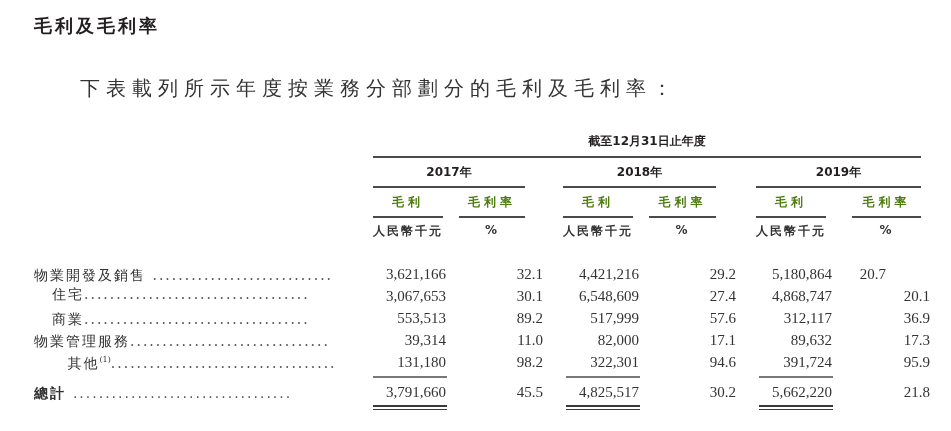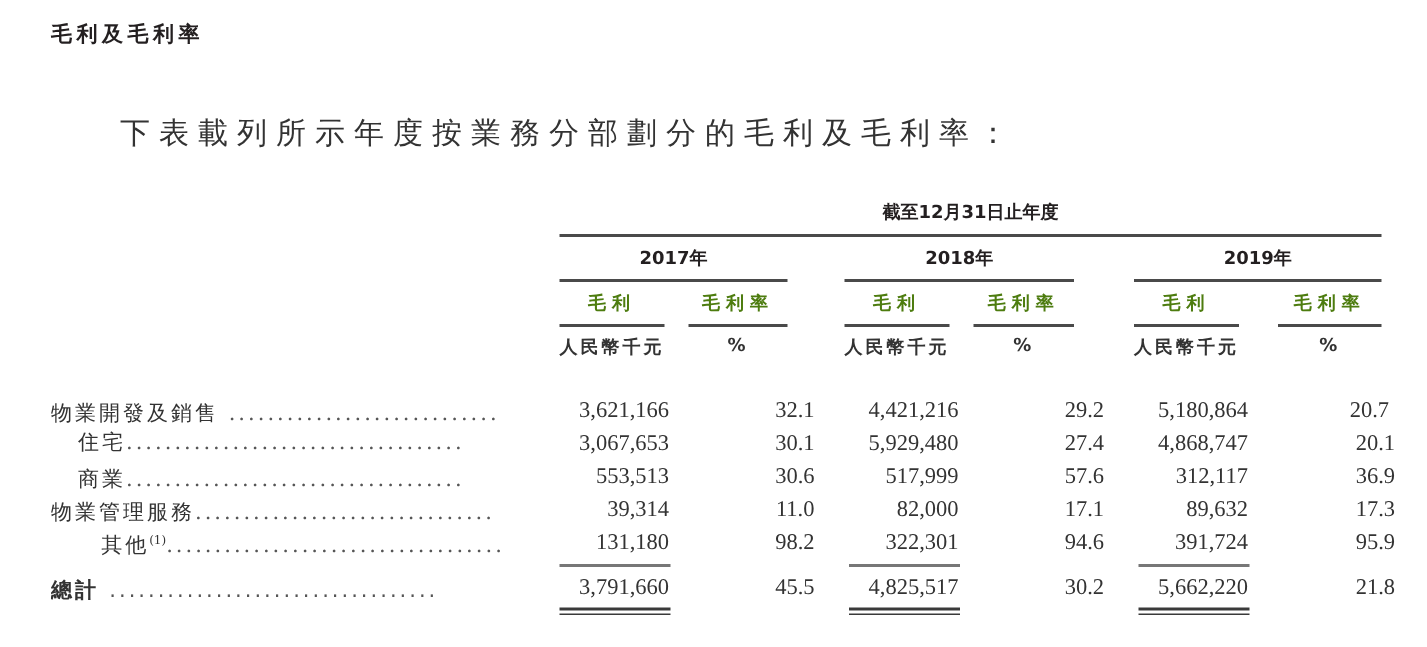--- a/index.html
+++ b/index.html
@@ -3,21 +3,21 @@
   <meta charset="utf-8">
   <style>
     html, body { margin: 0; padding: 0; background: #ffffff; }
     body {
       width: 951px; height: 431px; position: relative; overflow: hidden;
       font-family: "DejaVu Serif", "Liberation Serif", serif;
       color: #231f20;
     }
     .abs { position: absolute; }
     .heading {
-      left: 34px; top: 14px; font-size: 14px; font-weight: bold; letter-spacing: 3px;
+      left: 34px; top: 14px; font-size: 18px; font-weight: bold; letter-spacing: 3px;
       font-family: "DejaVu Sans", sans-serif;
     }
     .intro {
       left: 80px; top: 75px; font-size: 20px; letter-spacing: 6px; color: #333;
     }
     .period {
       left: 373px; width: 548px; top: 133px; text-align: center;
       font-size: 12px; font-weight: bold;
       font-family: "DejaVu Sans", sans-serif;
     }
@@ -88,37 +88,37 @@
   <div class="abs unit" style="left:753px; width:76px;">人民幣千元</div>
   <div class="abs unit" style="left:852px; width:69px;">%</div>
 
   <div>
     <div class="abs rowlabel" style="top:267px;"><span>物業開發及銷售</span> <span class="dots">............................</span></div>
     <div class="abs num" style="left:360px; width:86px; top:266px;">3,621,166</div>
     <div class="abs num" style="left:470px; width:73px; top:266px;">32.1</div>
     <div class="abs num" style="left:550px; width:89px; top:266px;">4,421,216</div>
     <div class="abs num" style="left:660px; width:76px; top:266px;">29.2</div>
     <div class="abs num" style="left:740px; width:92px; top:266px;">5,180,864</div>
-    <div class="abs num" style="left:856px; width:70px; top:266px;">20.7</div>
+    <div class="abs num" style="left:816px; width:70px; top:266px;">20.7</div>
   </div>
 
   <div>
     <div class="abs rowlabel indent" style="top:286px;"><span>住宅</span><span class="dots">...................................</span></div>
     <div class="abs num" style="left:360px; width:86px; top:288px;">3,067,653</div>
     <div class="abs num" style="left:470px; width:73px; top:288px;">30.1</div>
-    <div class="abs num" style="left:550px; width:89px; top:288px;">5,929,480</div>
+    <div class="abs num" style="left:550px; width:89px; top:288px;">6,548,609</div>
     <div class="abs num" style="left:660px; width:76px; top:288px;">27.4</div>
     <div class="abs num" style="left:740px; width:92px; top:288px;">4,868,747</div>
     <div class="abs num" style="left:860px; width:70px; top:288px;">20.1</div>
   </div>
 
   <div>
     <div class="abs rowlabel indent" style="top:311px;"><span>商業</span><span class="dots">...................................</span></div>
     <div class="abs num" style="left:360px; width:86px; top:310px;">553,513</div>
-    <div class="abs num" style="left:470px; width:73px; top:310px;">30.6</div>
+    <div class="abs num" style="left:470px; width:73px; top:310px;">89.2</div>
     <div class="abs num" style="left:550px; width:89px; top:310px;">517,999</div>
     <div class="abs num" style="left:660px; width:76px; top:310px;">57.6</div>
     <div class="abs num" style="left:740px; width:92px; top:310px;">312,117</div>
     <div class="abs num" style="left:860px; width:70px; top:310px;">36.9</div>
   </div>
 
   <div>
     <div class="abs rowlabel" style="top:333px;"><span>物業管理服務</span><span class="dots">...............................</span></div>
     <div class="abs num" style="left:360px; width:86px; top:332px;">39,314</div>
     <div class="abs num" style="left:470px; width:73px; top:332px;">11.0</div>

